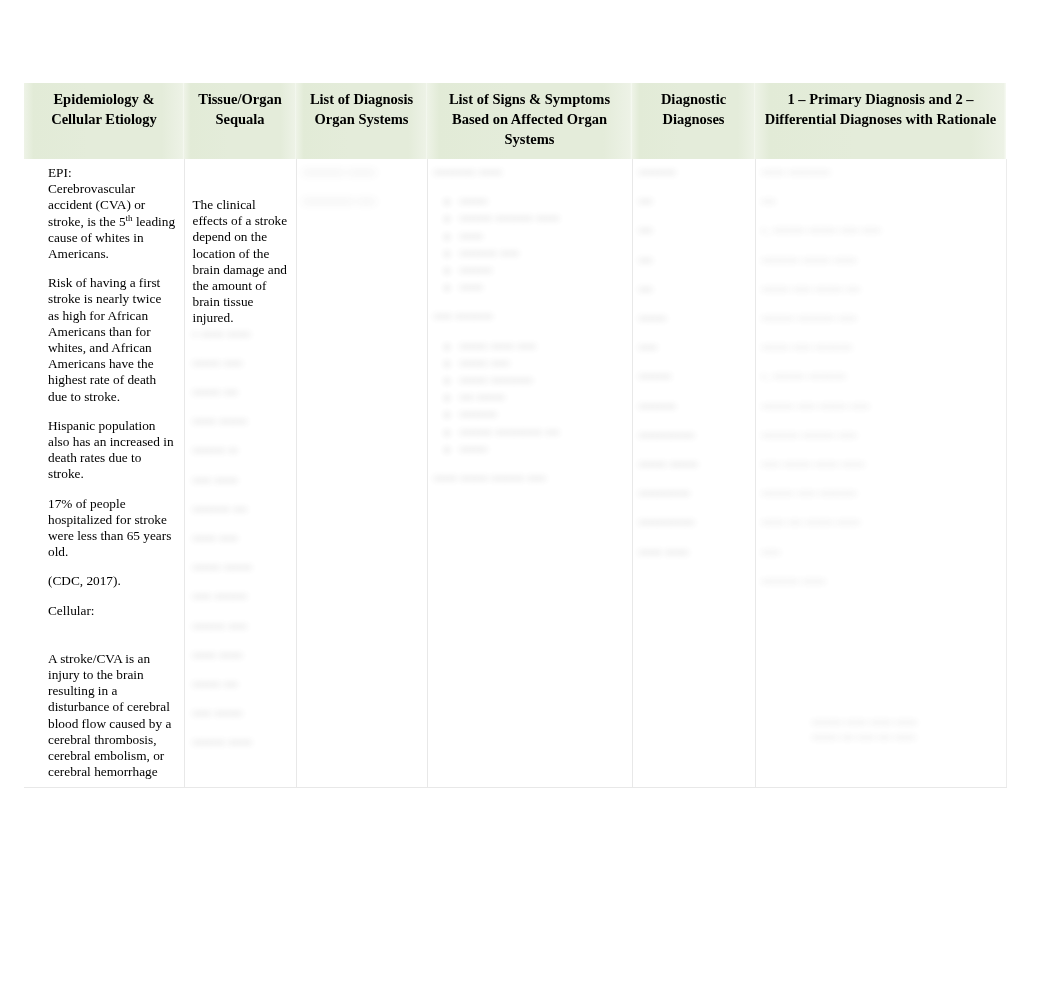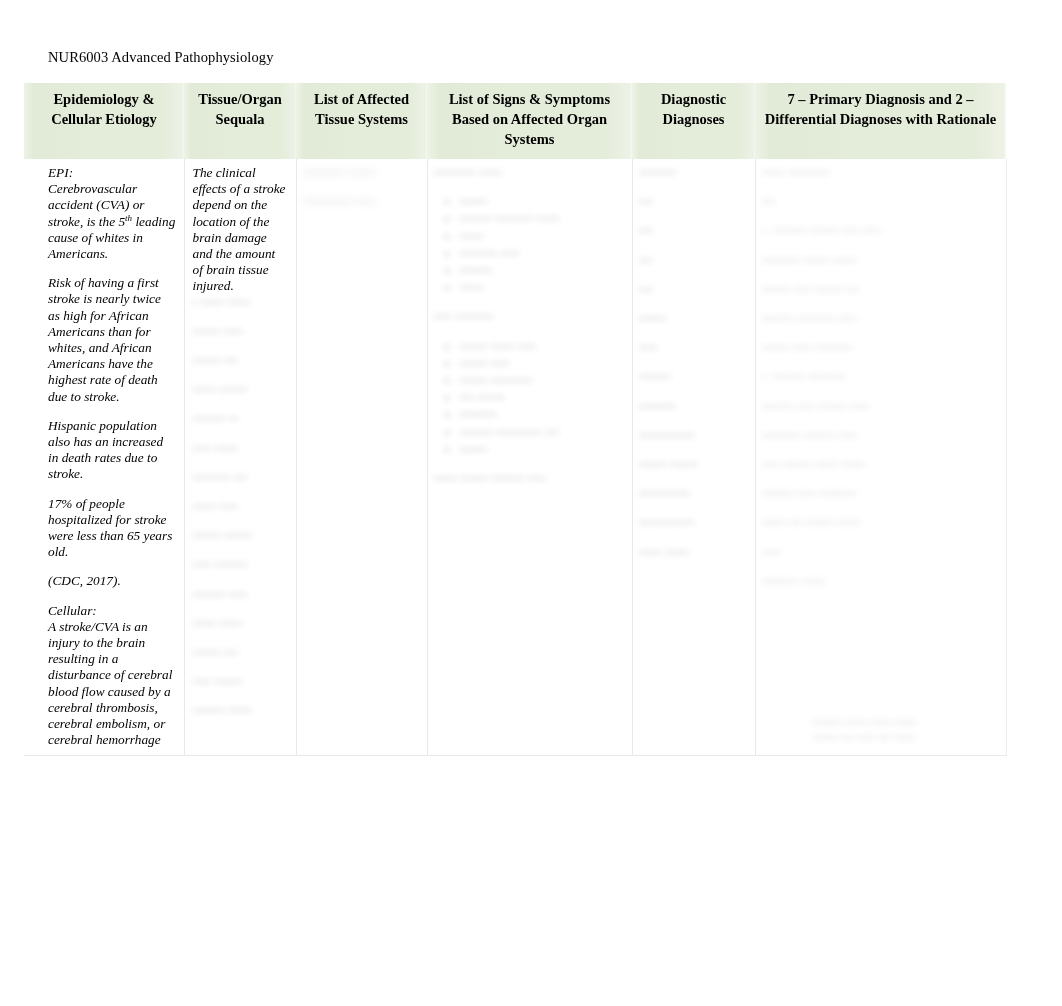--- a/index.html
+++ b/index.html
@@ -69,23 +69,22 @@
     border-right: 1px solid #e8e8e8;
     border-bottom: 1px solid #e8e8e8;
     height: 565px;
   }
   tbody td:last-child { border-right: 1px solid #ececec; }
   tbody td.cell-1 { border-left: none; padding-left: 24px; }
   tbody td.cell-2 { border-left: 1px solid #ececec; padding-left: 8px; }
 
   .cell-text p {
     margin: 0 0 13px 0;
-    font-style: italic;
-  }
-  .cell-text p:last-child { margin-bottom: 0; }
+  }
+  .cell-text p:last-child { margin-bottom: 0; margin-top: 32px; }
   .cell-text .tight { margin-bottom: 0; }
 
   sup { font-size: 0.68em; vertical-align: super; line-height: 0; text-align: center; }
 
   
   .obscured {
     filter: blur(3.4px);
     opacity: 0.30;
     color: #4a4a4a;
     user-select: none;
@@ -114,40 +113,39 @@
     width: 214px;
     font-size: 12.4px;
     line-height: 15px;
     text-align: left;
   }
 </style>
 </head>
 <body>
 
 <div id="doc-heading">
-  <div class="heading-line">NUR6003 Advanced Pathophysiology</div>
 </div>
 
 <table id="outline-table">
   <colgroup>
     <col class="c1">
       <col class="c2">
       <col class="c3">
       <col class="c4">
       <col class="c5">
       <col class="c6">
   </colgroup>
   <thead>
     <tr>
       <th>Epidemiology &amp; Cellular Etiology</th>
       <th>Tissue/Organ Sequala</th>
-      <th>List of Affected Tissue Systems</th>
+      <th>List of Diagnosis Organ Systems</th>
       <th>List of Signs &amp; Symptoms Based on Affected Organ Systems</th>
       <th>Diagnostic Diagnoses</th>
-      <th>7 – Primary Diagnosis and 2 – Differential Diagnoses with Rationale</th>
+      <th>1 – Primary Diagnosis and 2 – Differential Diagnoses with Rationale</th>
     </tr>
   </thead>
   <tbody>
     <tr>
 
       <td class="cell-1">
         <div class="cell-text">
           <p class="tight">EPI:</p>
           <p><span>Cerebrovascular accident (CVA) or stroke, is the 5</span><sup>th</sup><span> leading cause of whites in Americans.</span></p>
           <p>Risk of having a first stroke is nearly twice as high for African Americans than for whites, and African Americans have the highest rate of death due to stroke.</p>

